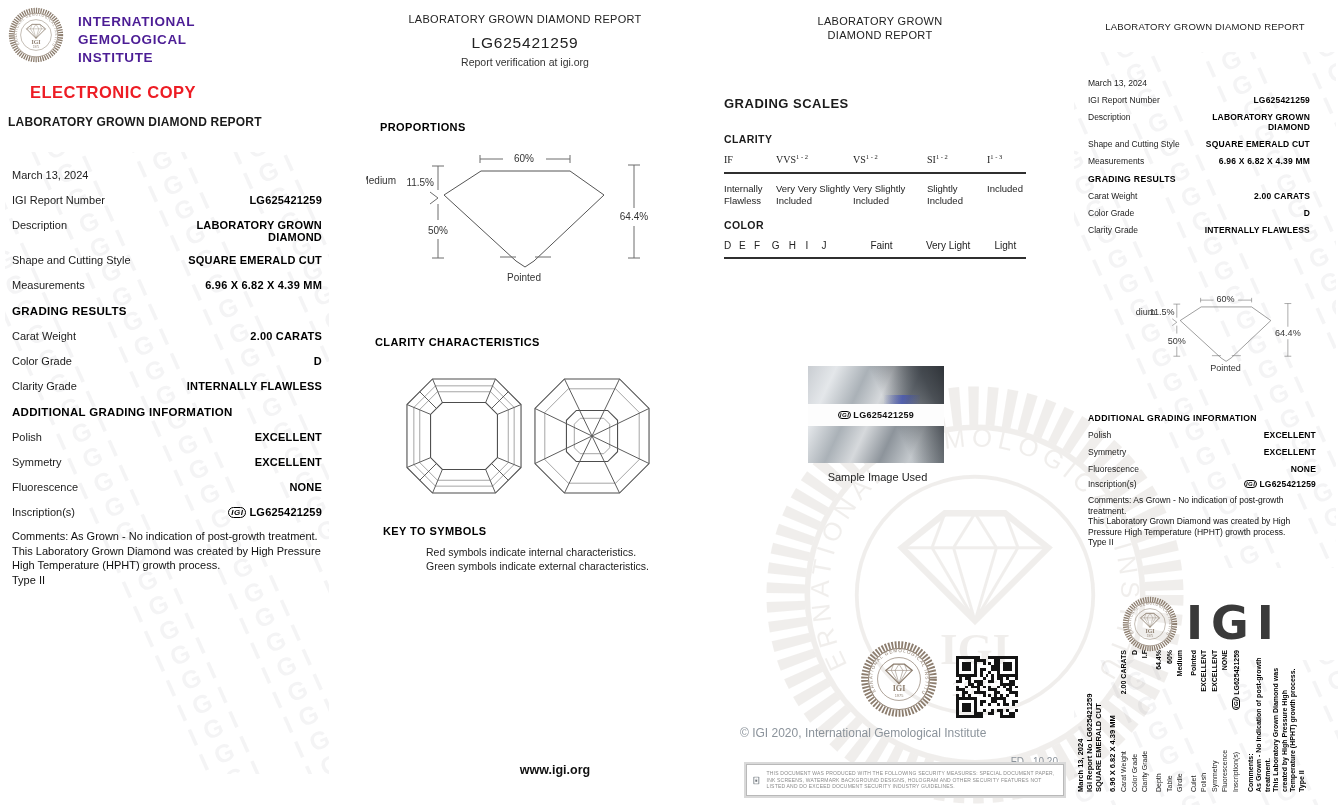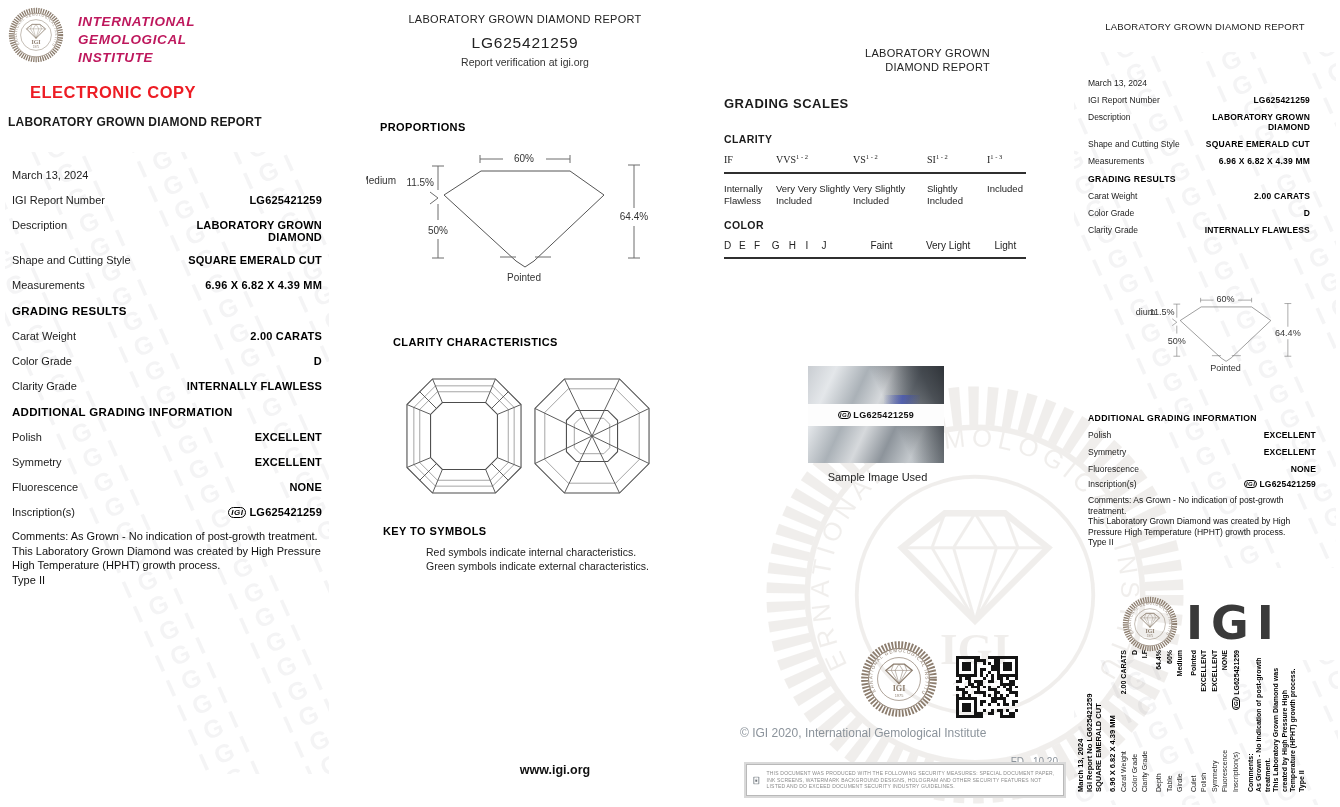--- a/index.html
+++ b/index.html
@@ -13,21 +13,21 @@
   .val{font-size:11px;font-weight:700;color:#000;text-align:right;letter-spacing:.2px;max-width:170px;}
   .sechead{font-size:11.5px;font-weight:700;letter-spacing:.3px;margin-top:14px;color:#000;}
   .comments{font-size:11px;line-height:14.5px;margin-top:11px;white-space:pre-line;color:#111;}
   
   .small .row{margin-top:7px;}
   .small .lab{font-size:8.5px;}
   .small .val{font-size:8.5px;max-width:130px;}
   .small .sechead{font-size:8.7px;margin-top:8px;}
   .small .comments{font-size:8.5px;line-height:10.6px;margin-top:6px;}
   
-  .orgname{font-size:13.5px;font-weight:700;letter-spacing:.6px;line-height:18px;color:#be185d;font-style:italic;}
+  .orgname{font-size:13.5px;font-weight:700;letter-spacing:.6px;line-height:18px;color:#4c1d95;}
   .ecopy{font-size:16.5px;font-weight:800;letter-spacing:.5px;}
   .p1title{font-size:12px;font-weight:700;letter-spacing:.2px;}
   
   .wm{position:absolute;overflow:hidden;pointer-events:none;}
   .wm>div{transform:rotate(-24deg) translate(-70px,-50px);transform-origin:0 0;width:230%;
           font-weight:700;font-size:25px;line-height:27px;letter-spacing:9px;word-spacing:16px;
           color:rgba(95,100,115,0.07);}
   
   .p2title{font-size:11px;letter-spacing:.3px;text-align:center;color:#222;}
   .p2num{font-size:15.5px;letter-spacing:.8px;text-align:center;color:#222;}
@@ -36,21 +36,21 @@
   .keytext{font-size:10.5px;line-height:13.5px;color:#222;margin-left:28px;}
   .website{font-size:12.5px;font-weight:700;text-align:center;color:#111;}
   .prop-svg text{font-size:10px;fill:#333;}
   .prop-svg.mini text{font-size:16px;}
   .prop-svg line,.prop-svg path,.prop-svg polyline{stroke:#6d6d6d;fill:none;stroke-width:1;}
   .prop-svg .outline{stroke:#555;}
   .clar-svg polygon{fill:none;stroke:#4d4d4d;stroke-width:1.1;}
   .clar-svg polygon.lt{stroke:#a3a3a3;stroke-width:1;}
   .clar-svg line{stroke:#5a5a5a;stroke-width:1;}
   
-  .p3title{font-size:11px;line-height:14px;letter-spacing:.3px;text-align:right;color:#222;margin-top:32px;}
+  .p3title{font-size:11px;line-height:14px;letter-spacing:.3px;text-align:center;color:#222;}
   .gshead{font-size:13px;font-weight:700;letter-spacing:.5px;}
   .cshead{font-size:10.5px;font-weight:700;letter-spacing:.4px;}
   .scaleRow{display:flex;border-bottom:2px solid #2f2f2f;padding-bottom:7px;font-family:Liberation Serif, serif;}
   .scaleRow .g{font-size:10px;color:#222;}
   .scaleRow sup{font-size:6.5px;}
   .scaleLbls{display:flex;margin-top:5px;}
   .scaleLbls div{font-size:9.5px;line-height:11.5px;color:#222;}
   .colorRow{display:flex;align-items:flex-end;border-bottom:2px solid #2f2f2f;padding-bottom:6px;}
   .colorRow span{font-size:10px;color:#222;}
   .sample{background:
@@ -199,21 +199,21 @@
       <line x1="72" y1="93" x2="72" y2="112"></line>
         <line x1="66" y1="112" x2="78" y2="112"></line>
       <line x1="262" y1="19" x2="274" y2="19"></line>
         <line x1="268" y1="19" x2="268" y2="62"></line>
       <text x="268" y="74" text-anchor="middle">64.4%</text>
       <line x1="268" y1="80" x2="268" y2="112"></line>
         <line x1="262" y1="112" x2="274" y2="112"></line>
       <text x="158" y="135" text-anchor="middle">Pointed</text>
     </svg>
 
-    <div class="abs subhead" style="left:33px;top:336px;">CLARITY CHARACTERISTICS</div>
+    <div class="abs subhead" style="left:15px;top:336px;">CLARITY CHARACTERISTICS</div>
 
     <svg class="abs clar-svg" style="left:45px;top:374px;" width="118" height="124" viewBox="0 0 120 120">
       <polygon points="28,2 92,2 118,28 118,92 92,118 28,118 2,92 2,28"></polygon>
       <polygon class="lt" points="31,9 89,9 111,31 111,89 89,111 31,111 9,89 9,31"></polygon>
       <polygon class="lt" points="33,15 87,15 105,33 105,87 87,105 33,105 15,87 15,33"></polygon>
       <polygon points="38,26 82,26 94,38 94,82 82,94 38,94 26,82 26,38"></polygon>
       <line x1="28" y1="2" x2="38" y2="26"></line>
         <line x1="2" y1="28" x2="26" y2="38"></line>
         <line x1="15" y1="15" x2="32" y2="32"></line>
       <line x1="92" y1="2" x2="82" y2="26"></line>

